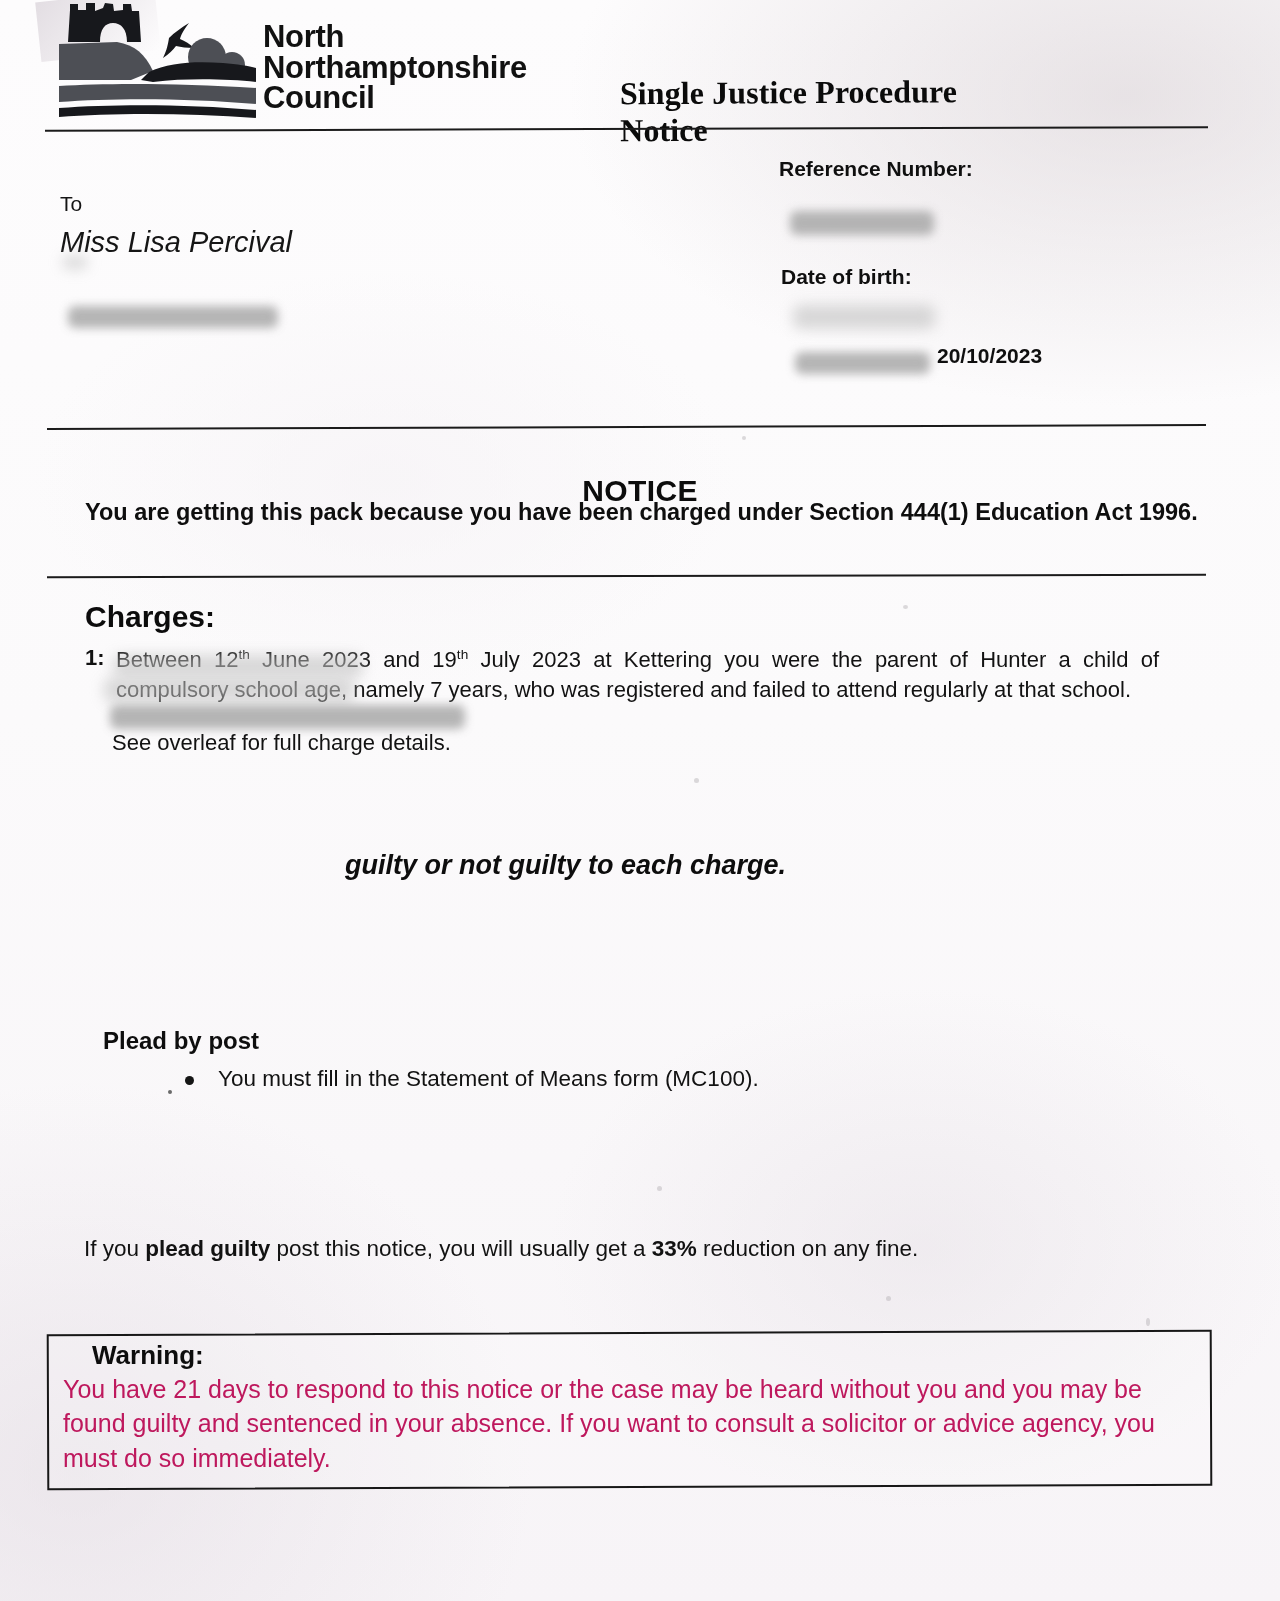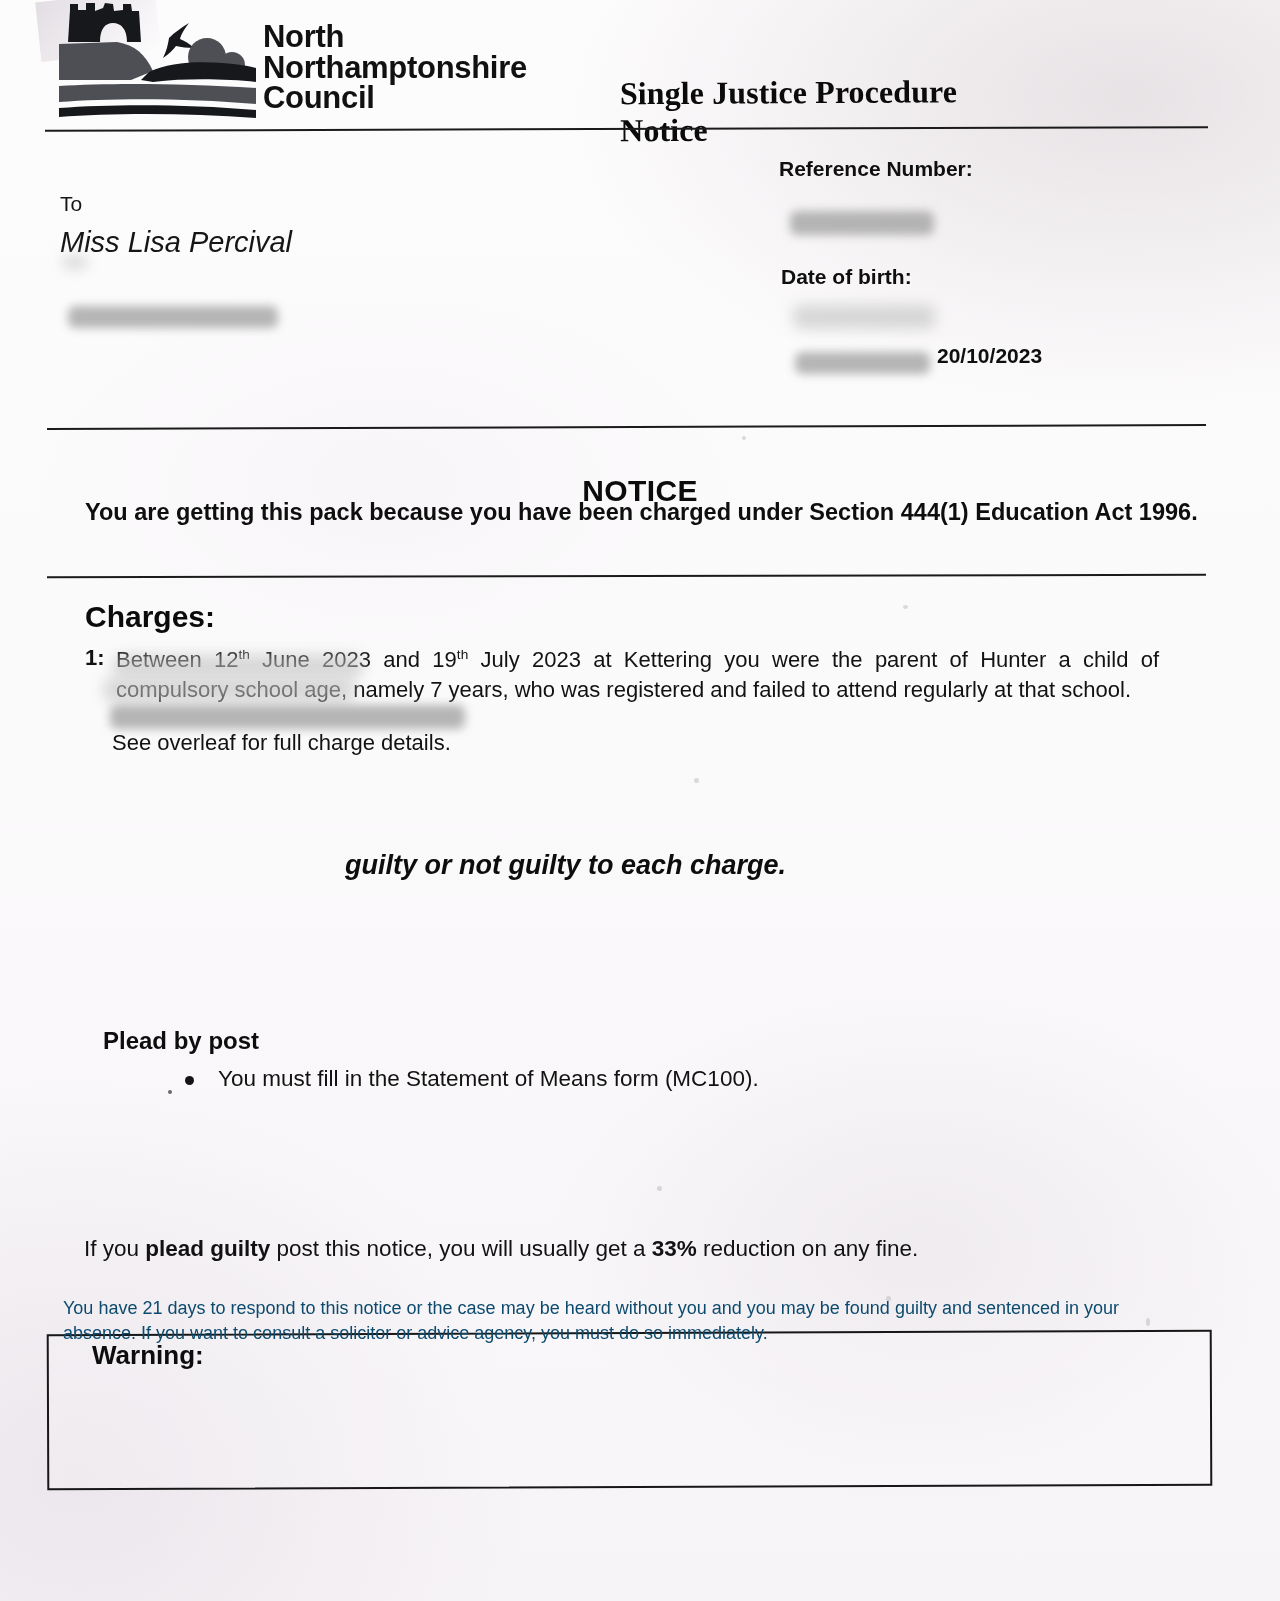--- a/index.html
+++ b/index.html
@@ -96,22 +96,22 @@
   #reduction{position:absolute;left:84px;top:1236px;font-size:22.5px;color:#121212;}
 
   
   #warnbox{
     position:absolute;left:47px;top:1332px;width:1161px;height:152px;
     border:2.2px solid #171717;background:rgba(255,255,255,0.18);
     transform:rotate(-0.22deg);
   }
   #warn-title{position:absolute;left:64px;top:1340px;font-size:26px;font-weight:700;color:#0d0d0d;margin-left:28px;}
   #warn-body{
-    position:absolute;left:63px;top:1296px;width:1118px;
-    font-size:18px;line-height:1.37;color:#0c4a6e;
+    position:absolute;left:63px;top:1372px;width:1118px;
+    font-size:25px;line-height:1.37;color:#be185d;
   }
 
   
   .speck{position:absolute;background:#b9b5b9;border-radius:50%;opacity:.5;}
   #corner-fold{
     position:absolute;left:38px;top:-4px;width:120px;height:60px;
     background:linear-gradient(135deg,rgba(222,216,222,.85),rgba(255,255,255,0));
     transform:rotate(-6deg);
   }
 </style>

